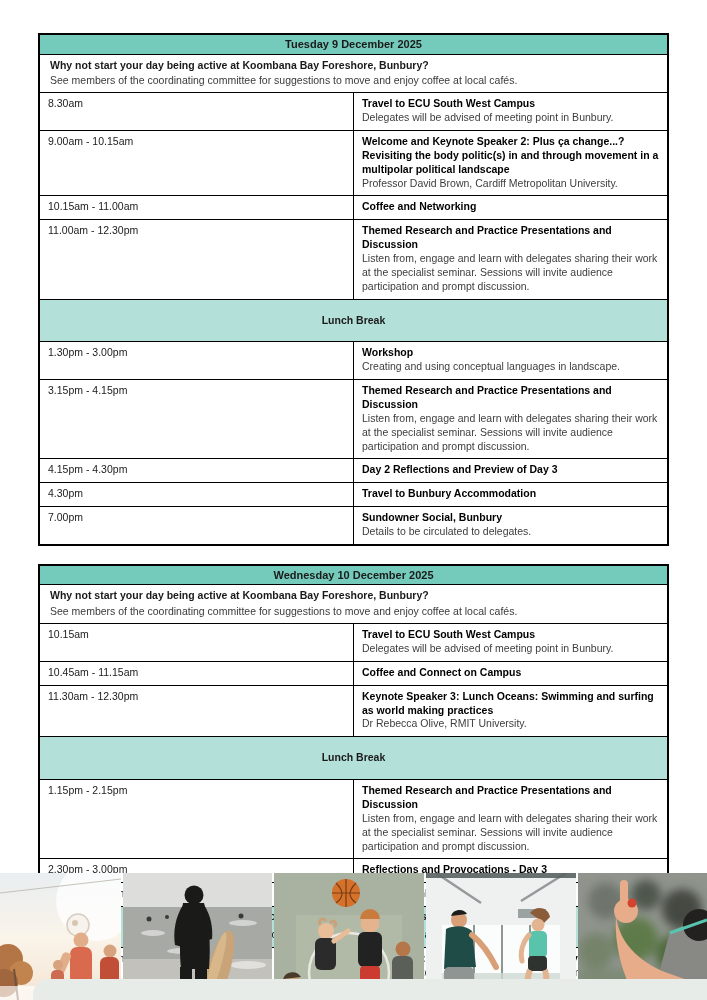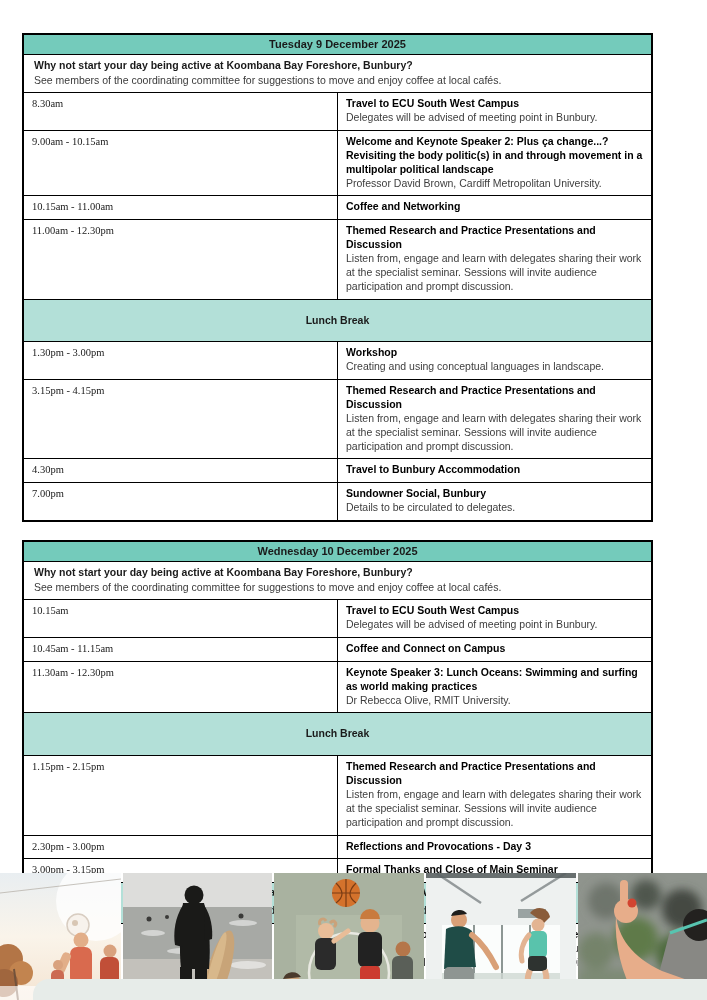--- a/index.html
+++ b/index.html
@@ -1,28 +1,28 @@
 <!DOCTYPE html>
 <html style="--header-teal: #74cbbb; --band-teal: #b3e0d8; --card-gray: #e7ece9; --border-black: #000000; --title-text: #000000; --desc-text: #3d3d3d;"><head>
 <meta charset="utf-8">
 <style>
   html,body{margin:0;padding:0;background:#fff;}
   .page{position:relative;width:707px;height:1000px;background:#fff;overflow:hidden;
         font-family:"Liberation Sans",sans-serif;-webkit-font-smoothing:antialiased;}
-  table.sched{border-collapse:collapse;width:631px;margin-left:22px;border:2px solid #000;table-layout:fixed;}
+  table.sched{border-collapse:collapse;width:631px;margin-left:38px;border:2px solid #000;table-layout:fixed;}
   table.sched td{border:1px solid #000;font-size:10.5px;line-height:1.32;color:#1a1a1a;vertical-align:top;}
   tr.day-header td{background:var(--header-teal,#74cbbb);font-weight:700;text-align:center;
                    font-size:11px;padding:2px 4px;vertical-align:middle;}
   tr.intro td{padding:4px 10px;}
   .ib{font-weight:700;margin-bottom:2px;}
   .ir{color:#3a3a3a;}
   tr.band td{background:var(--band-teal,#b3e0d8);text-align:center;font-weight:700;padding:14px 4px;}
   tr.band2 td{padding:3px 4px 5px 4px;}
   tr.band2 .bs{font-weight:400;margin-top:4px;color:#222;}
-  td.time{width:130px;padding:4px 6px 5px 8px;color:#262626;font-family:Liberation Serif, serif;}
+  td.time{width:130px;padding:4px 6px 5px 8px;color:#262626;}
   td.detail{padding:4px 8px 5px 8px;}
   .t{font-weight:700;color:#000;}
   .d{color:#3d3d3d;}
   .gap1{height:33px;}
   .gap2{height:18px;}
   .photos{position:absolute;left:0;right:0;bottom:0;height:127px;display:flex;gap:2px;}
   .tile{height:100%;overflow:hidden;position:relative;background:#ddd;}
   .tile svg{display:block;width:100%;height:100%;}
   .w1{width:121px;}.w2{width:149px;}.w3{width:150px;}.w4{width:150px;}.w5{width:129px;}
   .footer-card{position:absolute;left:33px;right:0;bottom:0;height:21px;
@@ -81,20 +81,26 @@
             <td class="detail">
               <div class="t">Workshop</div>
               <div class="d">Creating and using conceptual languages in landscape.</div>
             </td>
           </tr>
           <tr class="session">
             <td class="time">3.15pm - 4.15pm</td>
             <td class="detail">
               <div class="t">Themed Research and Practice Presentations and Discussion</div>
               <div class="d">Listen from, engage and learn with delegates sharing their work at the specialist seminar. Sessions will invite audience participation and prompt discussion.</div>
+            </td>
+          </tr>
+          <tr class="session">
+            <td class="time">4.15pm - 4.30pm</td>
+            <td class="detail">
+              <div class="t">Day 2 Reflections and Preview of Day 3</div>
             </td>
           </tr>
           <tr class="session">
             <td class="time">4.30pm</td>
             <td class="detail">
               <div class="t">Travel to Bunbury Accommodation</div>
             </td>
           </tr>
           <tr class="session">
             <td class="time">7.00pm</td>

